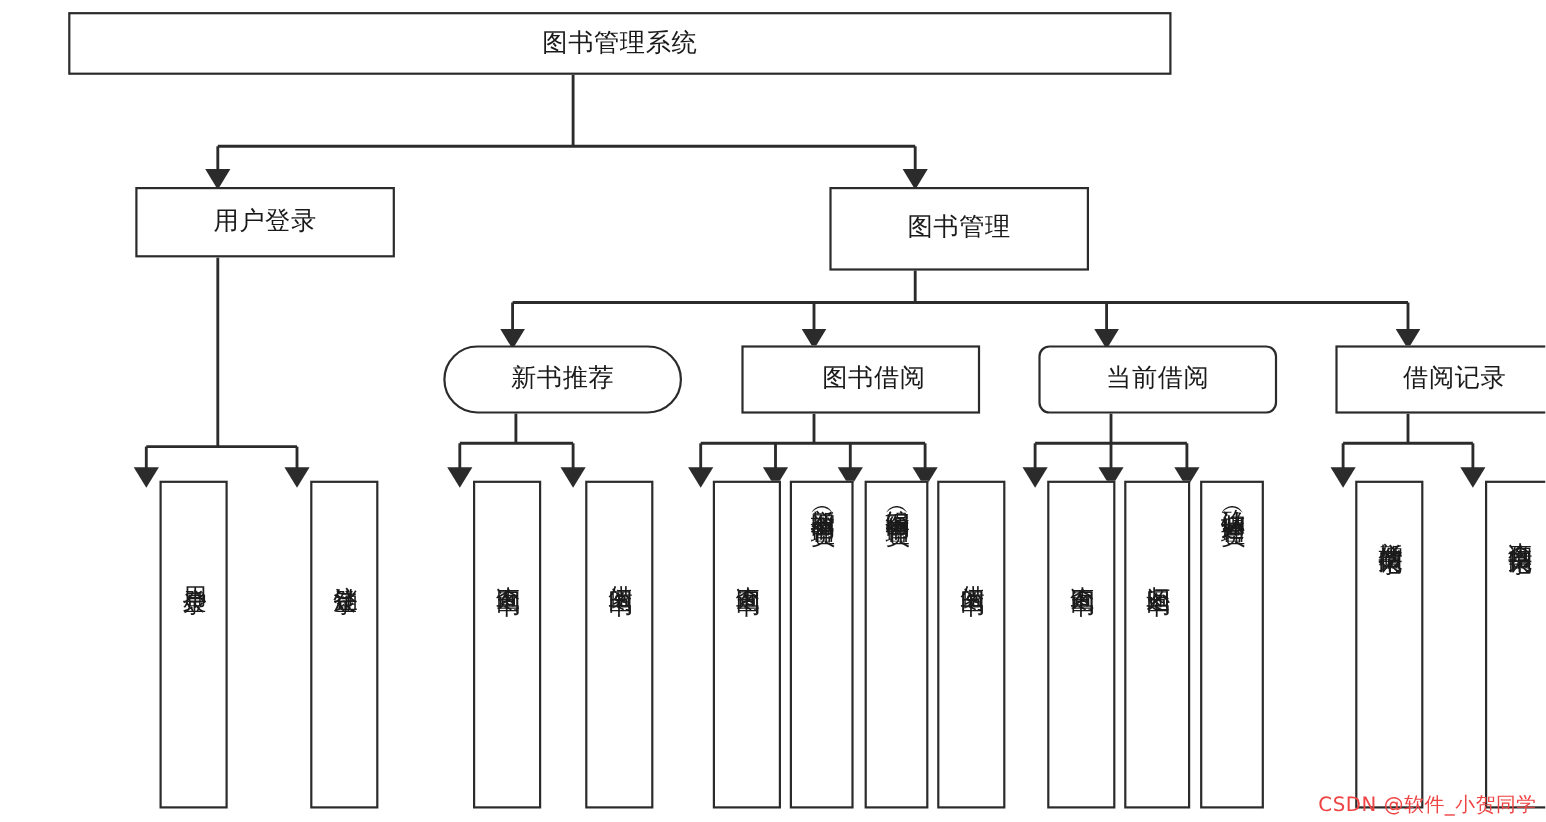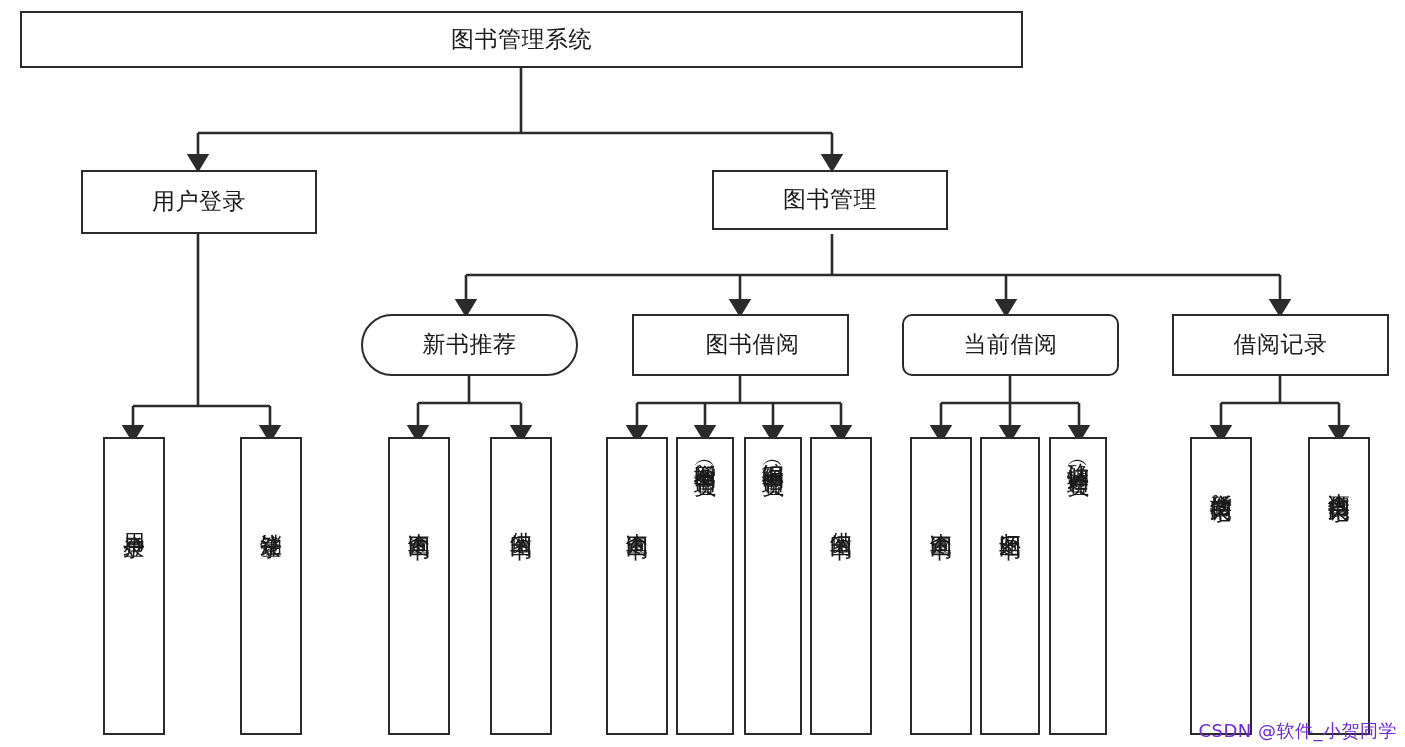--- a/index.html
+++ b/index.html
@@ -26,20 +26,21 @@
   }
   .node {
     position: absolute;
     box-sizing: border-box;
     border: 2.5px solid #2b2b2b;
     background: #ffffff;
     display: flex;
     align-items: center;
     justify-content: center;
     color: #1a1a1a;
+    margin-left: 42px;
   }
   .node-h {
     font-size: 23px;
     letter-spacing: 0.5px;
     line-height: 1.2;
     white-space: nowrap;
   }
   .node-root {
     font-size: 23px;
   }
@@ -56,21 +57,21 @@
     letter-spacing: 2px;
     white-space: nowrap;
     color: #1a1a1a;
     -webkit-writing-mode: vertical-rl;
   }
   .watermark {
     position: absolute;
     right: 8px;
     bottom: 4px;
     font-size: 18px;
-    color: #6d28d9;
+    color: #ef4444;
     letter-spacing: 0.5px;
     white-space: nowrap;
     pointer-events: none;
   }
 </style>
 </head>
 <body>
 
 <div id="canvas">
 
@@ -127,21 +128,21 @@
   </svg>
 
   <div class="node node-h node-root" style="left:20px; top:11px; width:1003px; height:57px;">
     <span>图书管理系统</span>
   </div>
 
   <div class="node node-h" style="left:81px; top:170px; width:236px; height:64px;">
     <span>用户登录</span>
   </div>
 
-  <div class="node node-h" style="left:712px; top:170px; width:236px; height:60px;">
+  <div class="node node-h" style="left:712px; top:170px; width:236px; height:76px;">
     <span>图书管理</span>
   </div>
 
   <div class="node node-h" style="left:361px; top:314px; width:217px; height:62px;border-radius:31px;">
     <span>新书推荐</span>
   </div>
 
   <div class="node node-h" style="left:632px; top:314px; width:217px; height:62px;padding-left:24px;">
     <span>图书借阅</span>
   </div>

